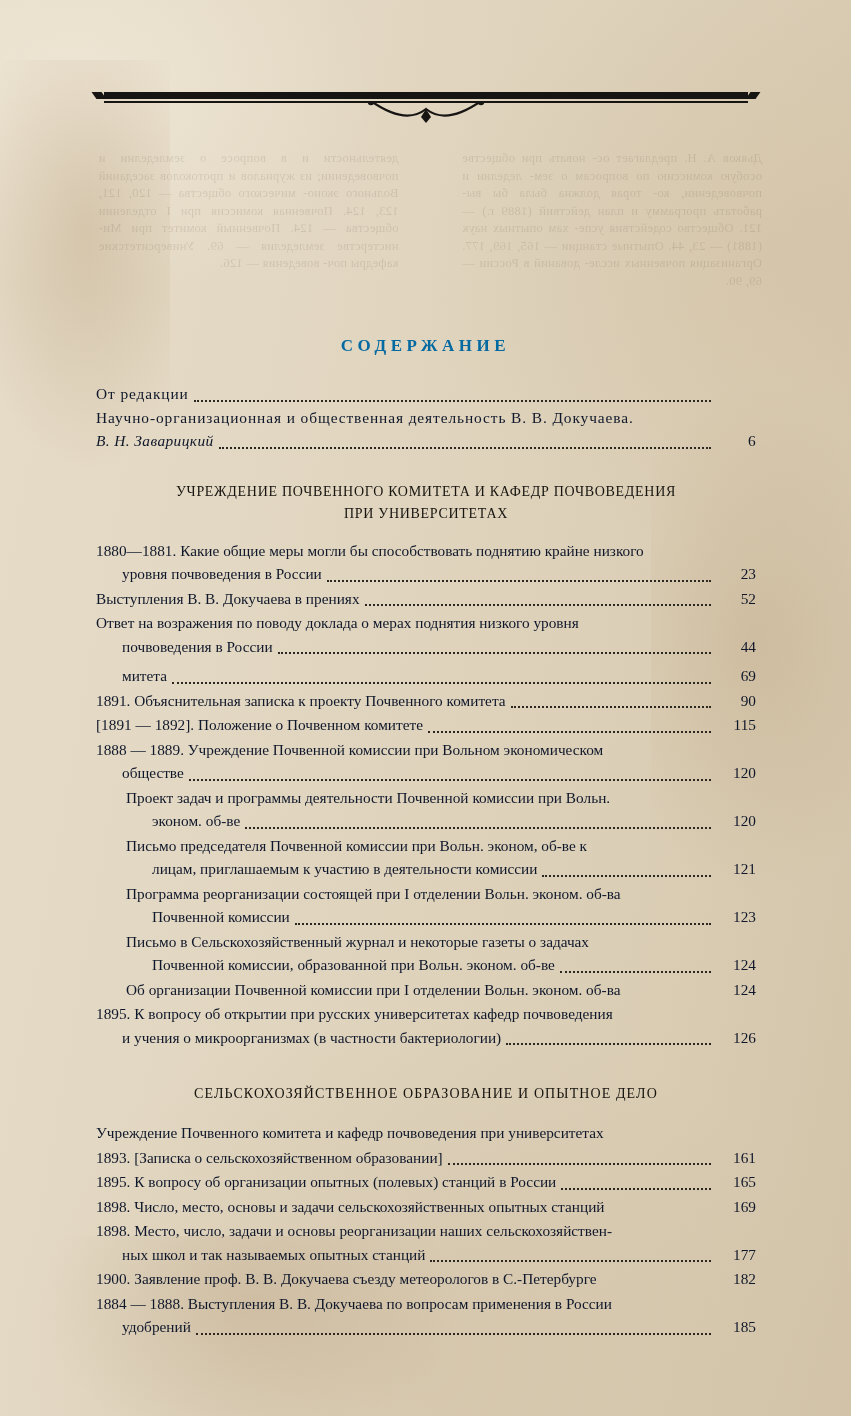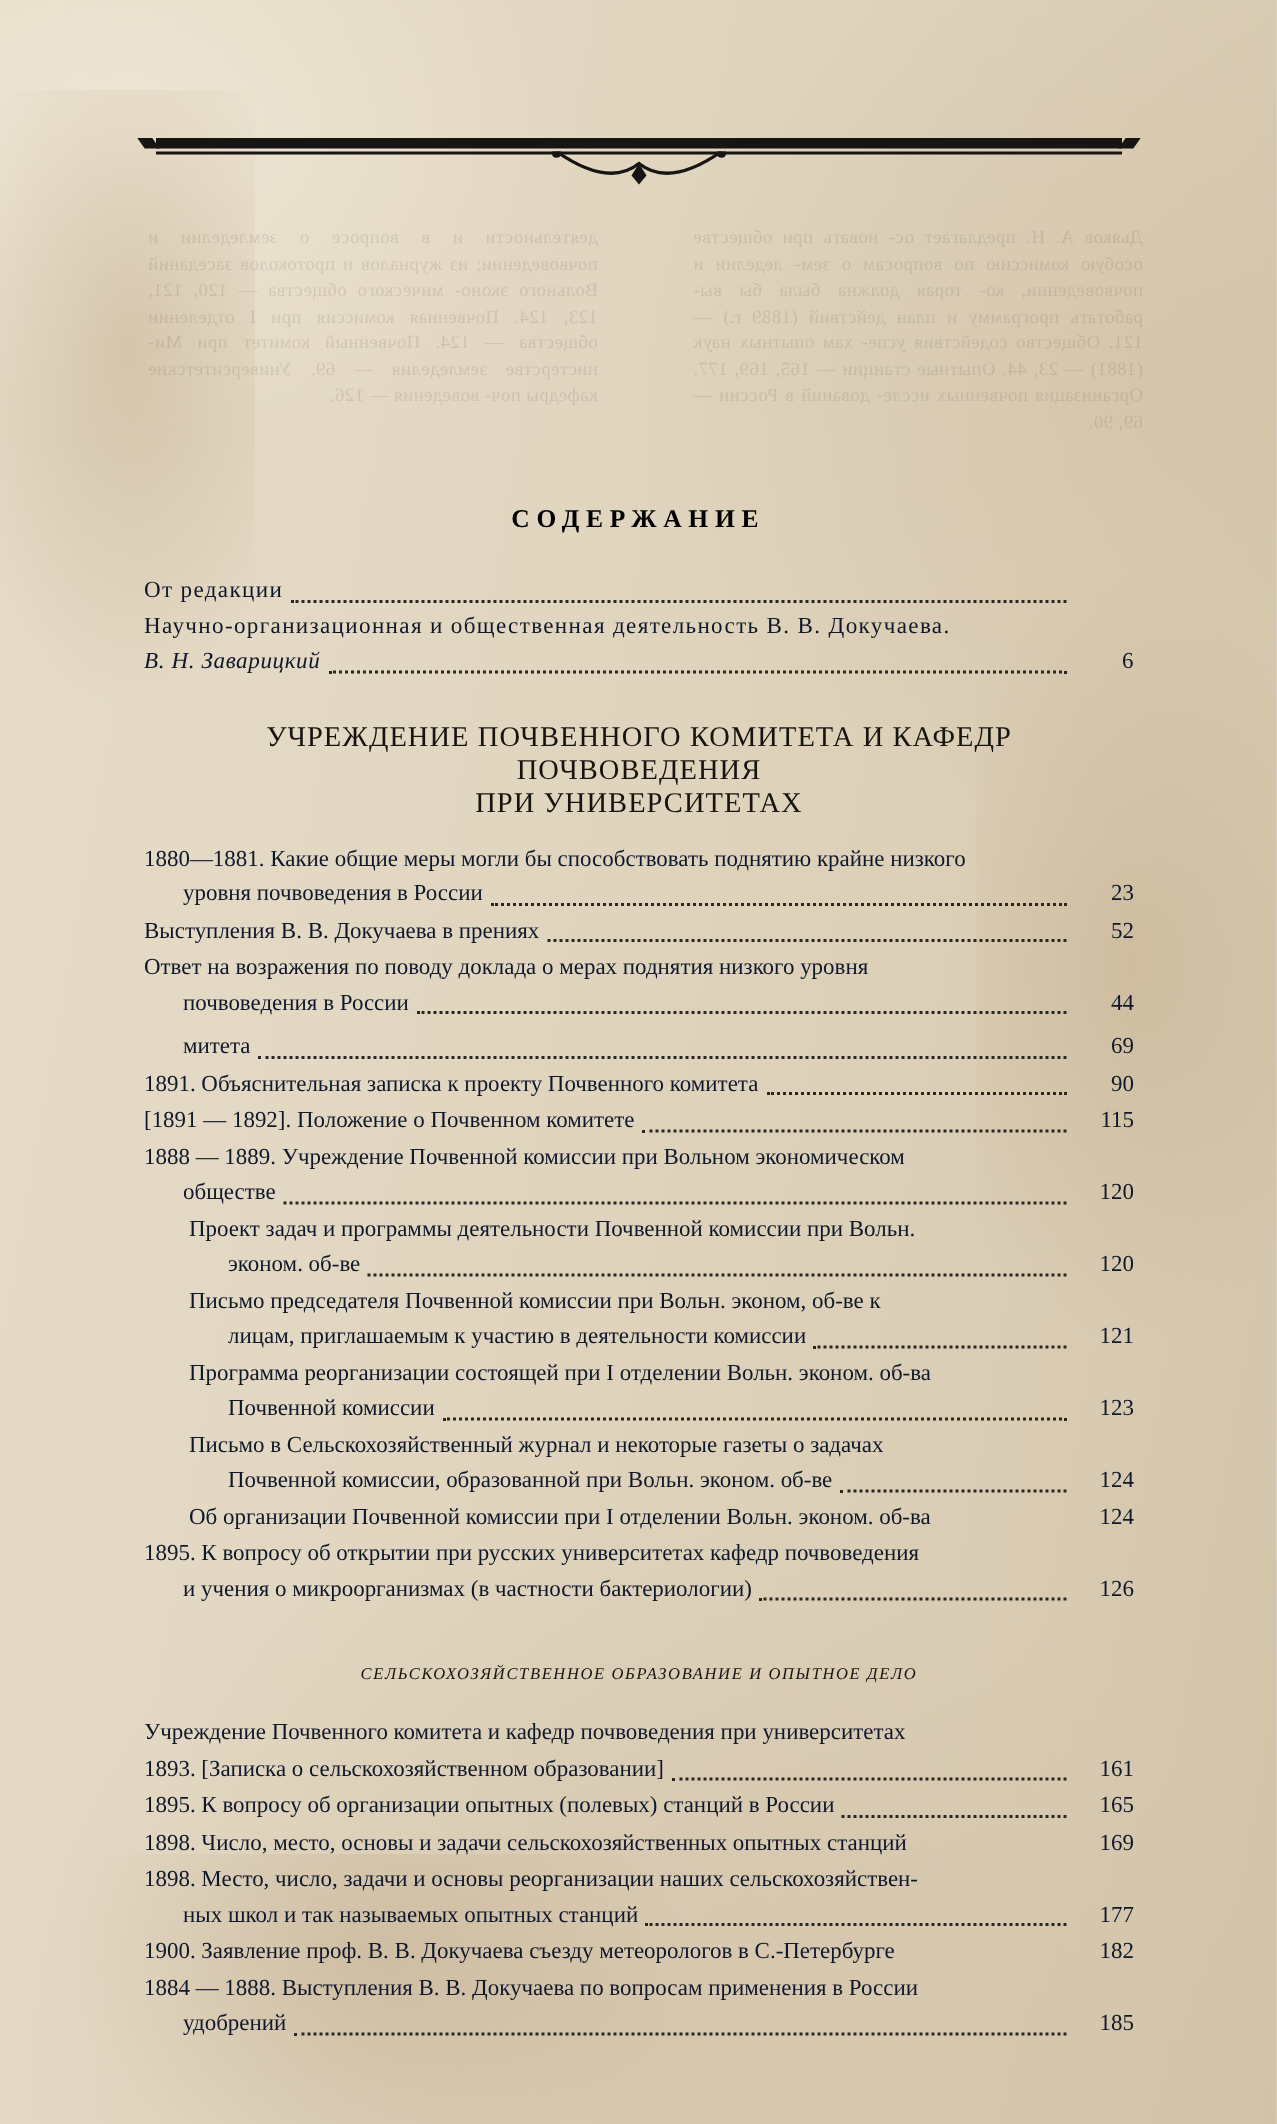--- a/index.html
+++ b/index.html
@@ -104,21 +104,21 @@
   }
 
   .toc-title {
     position: absolute;
     top: 336px;
     left: 0; right: 0;
     text-align: center;
     font-size: 17px;
     letter-spacing: 4.5px;
     font-weight: bold;
-    color: #000000;
+    color: #0369a1;
   }
 
   .body-block {
     position: absolute;
     left: 96px;
     top: 382px;
     width: 660px;
   }
 
   .row {
@@ -151,33 +151,32 @@
   }
   .entry .line2 {
     padding-left: 26px;
   }
   .indent-2 { padding-left: 30px; }
 
   .italic { font-style: italic; }
 
   .section-head {
     text-align: center;
-    font-size: 19px;
+    font-size: 14px;
     line-height: 22px;
     letter-spacing: 0.7px;
     margin: 24px 0 14px 0;
     color: #17140f;
   }
   .section-head.two { margin-top: 28px; }
   .section-head.single {
     margin-top: 34px;
     margin-bottom: 16px;
-    font-size: 11px;
+    font-size: 14px;
     letter-spacing: 1.1px;
-    font-style: italic;
   }
 
   .front-matter .row { font-size: 15.4px; letter-spacing: .4px; }
   .front-matter .row .txt.sp { letter-spacing: .9px; }
 </style>
 </head>
 <body>
 
 <div class="page"></div>
 <div class="stain-a"></div>

